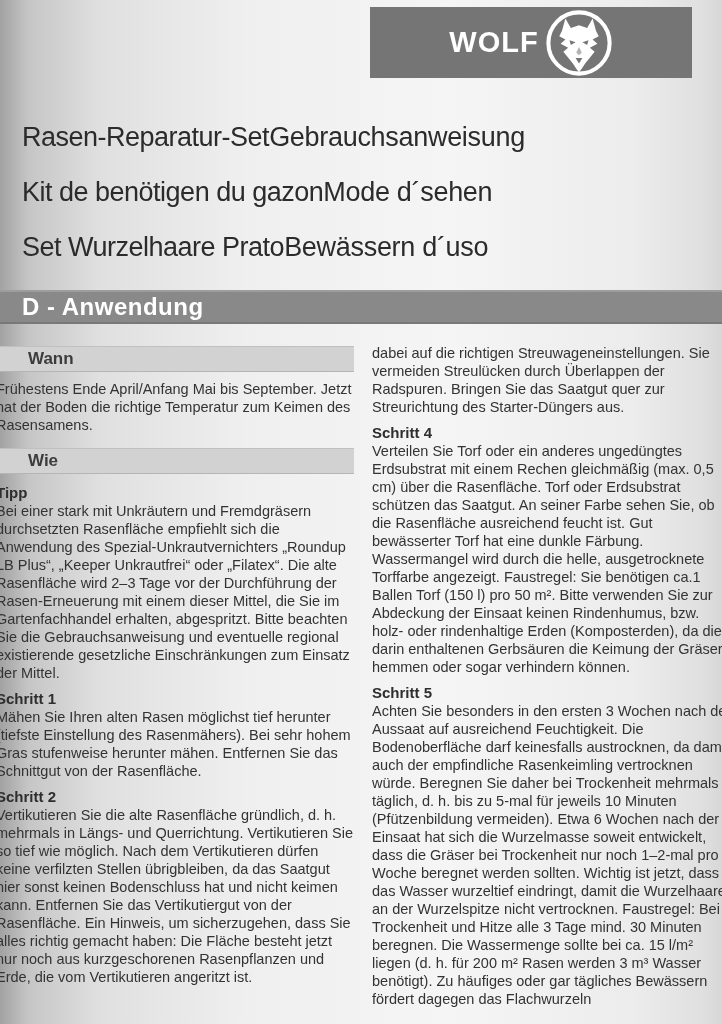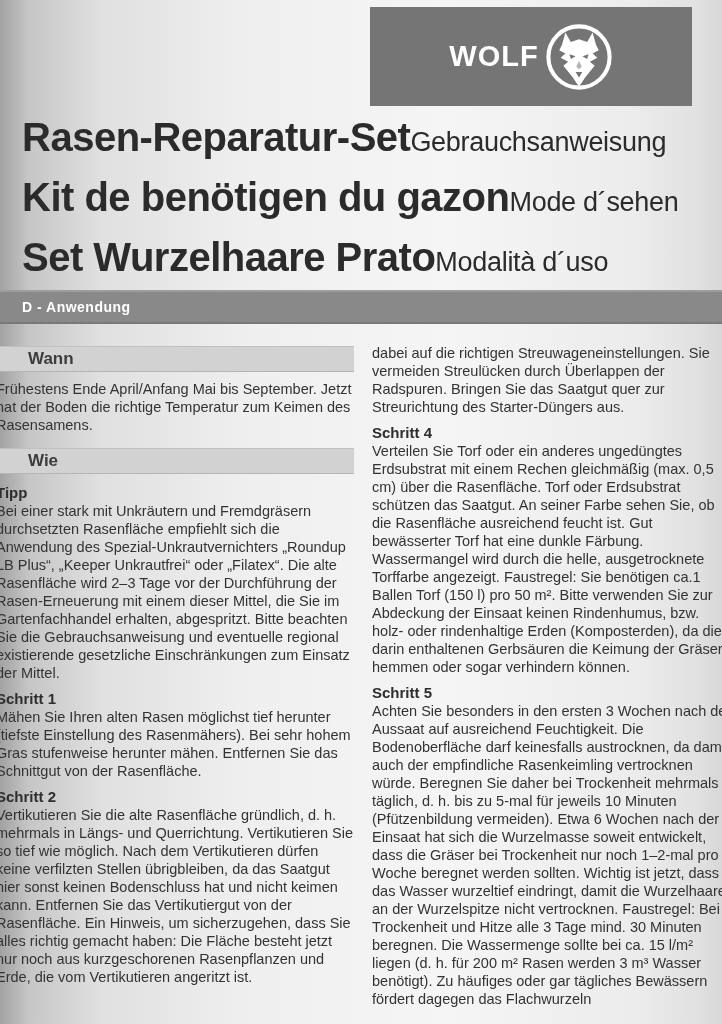--- a/index.html
+++ b/index.html
@@ -4,39 +4,39 @@
 <style>
   html,body{margin:0;padding:0;background:#888;}
   .page{
     position:relative;width:722px;height:1024px;overflow:hidden;
     background:linear-gradient(90deg,#a2a2a2 0%,#c6c6c6 4%,#e0e0e0 14%,#efefef 34%,#f5f5f5 62%,#ececec 88%,#e0e0e0 97%,#d7d7d7 100%);
     font-family:"Liberation Sans", sans-serif;
     color:#333;
   }
   
   .logo-box{
-    position:absolute;left:370px;top:7px;width:322px;height:99px;
+    position:absolute;left:370px;top:7px;width:322px;height:71px;
     background:#757575;
     display:flex;align-items:center;justify-content:center;gap:6px;
   }
   .logo-word{color:#fff;font-weight:bold;font-size:29px;letter-spacing:1px;line-height:1;}
   .logo-reg{color:#fff;font-size:11px;font-weight:bold;vertical-align:top;position:relative;top:-10px;left:1px;}
   .logo-circle{width:68px;height:68px;flex:0 0 auto;}
   
   .title-block{position:absolute;left:22px;top:116px;width:690px;}
   .title-line{white-space:nowrap;margin-bottom:9px;line-height:43px;}
-  .title-bold{font-weight:bold;font-size:40px;color:#2b2b2b;letter-spacing:-0.5px;}
+  .title-bold{font-weight:normal;font-size:27px;color:#2b2b2b;letter-spacing:-0.5px;}
   .title-reg{font-size:27px;color:#2b2b2b;letter-spacing:-0.3px;}
   
   .banner{
     position:absolute;left:0;top:290px;width:722px;height:34px;
     background:#898989;border-top:2px solid #9d9d9d;border-bottom:2px solid #787878;
     display:flex;align-items:center;box-sizing:border-box;
   }
-  .banner-label{color:#fff;font-weight:bold;font-size:14px;padding-left:22px;letter-spacing:0.5px;}
+  .banner-label{color:#fff;font-weight:bold;font-size:24px;padding-left:22px;letter-spacing:0.5px;}
   
   .col{position:absolute;top:346px;font-size:14.5px;line-height:18px;color:#333;}
   .col-left{left:-4px;width:358px;}
   .col-right{left:372px;top:344px;width:360px;}
   .subbar{
     background:#d2d2d2;border-top:1px solid #c0c0c0;border-bottom:1px solid #b5b5b5;
     height:26px;display:flex;align-items:center;box-sizing:border-box;
   }
   .subbar-label{font-weight:bold;font-size:17px;color:#3c3c3c;padding-left:32px;}
   .para{margin:8px 0 0 0;}
@@ -66,21 +66,21 @@
   </div>
 
   <div class="title-block">
     <div class="title-line">
       <span class="title-bold">Rasen-Reparatur-Set</span><span class="title-reg">Gebrauchsanweisung</span>
     </div>
     <div class="title-line">
       <span class="title-bold">Kit de benötigen du gazon</span><span class="title-reg">Mode d´sehen</span>
     </div>
     <div class="title-line">
-      <span class="title-bold">Set Wurzelhaare Prato</span><span class="title-reg">Modalità d´uso</span>
+      <span class="title-bold">Set Wurzelhaare Prato</span><span class="title-reg">Bewässern d´uso</span>
     </div>
   </div>
 
   <div class="banner">
     <span class="banner-label">D - Anwendung</span>
   </div>
 
   <div class="col col-left">
     <div class="subbar">
       <span class="subbar-label">Wann</span>

